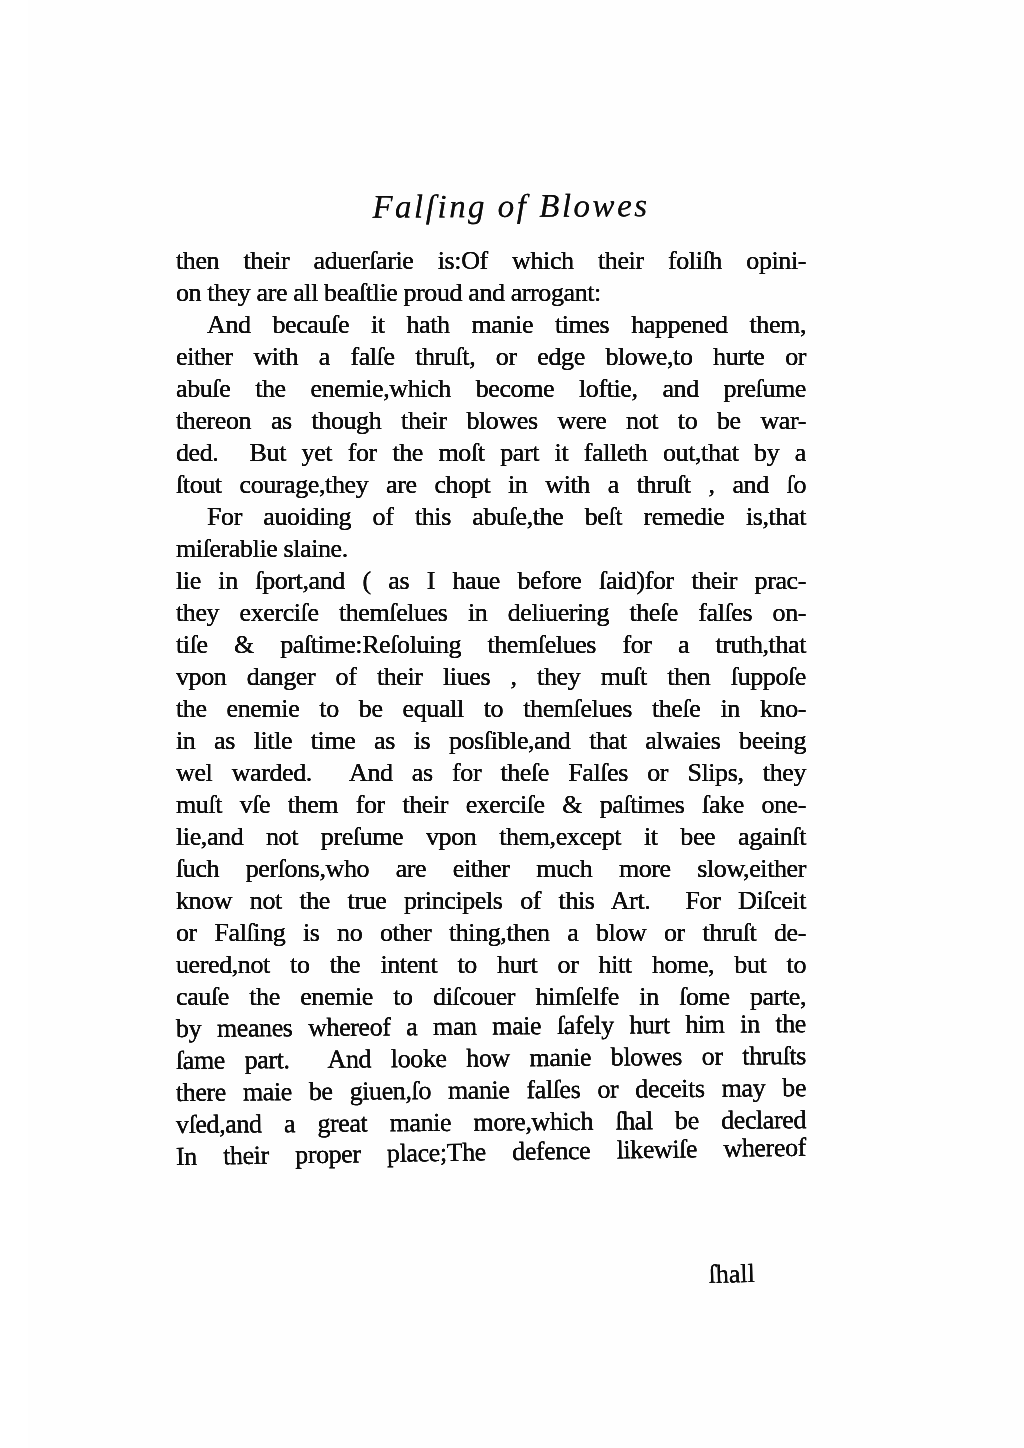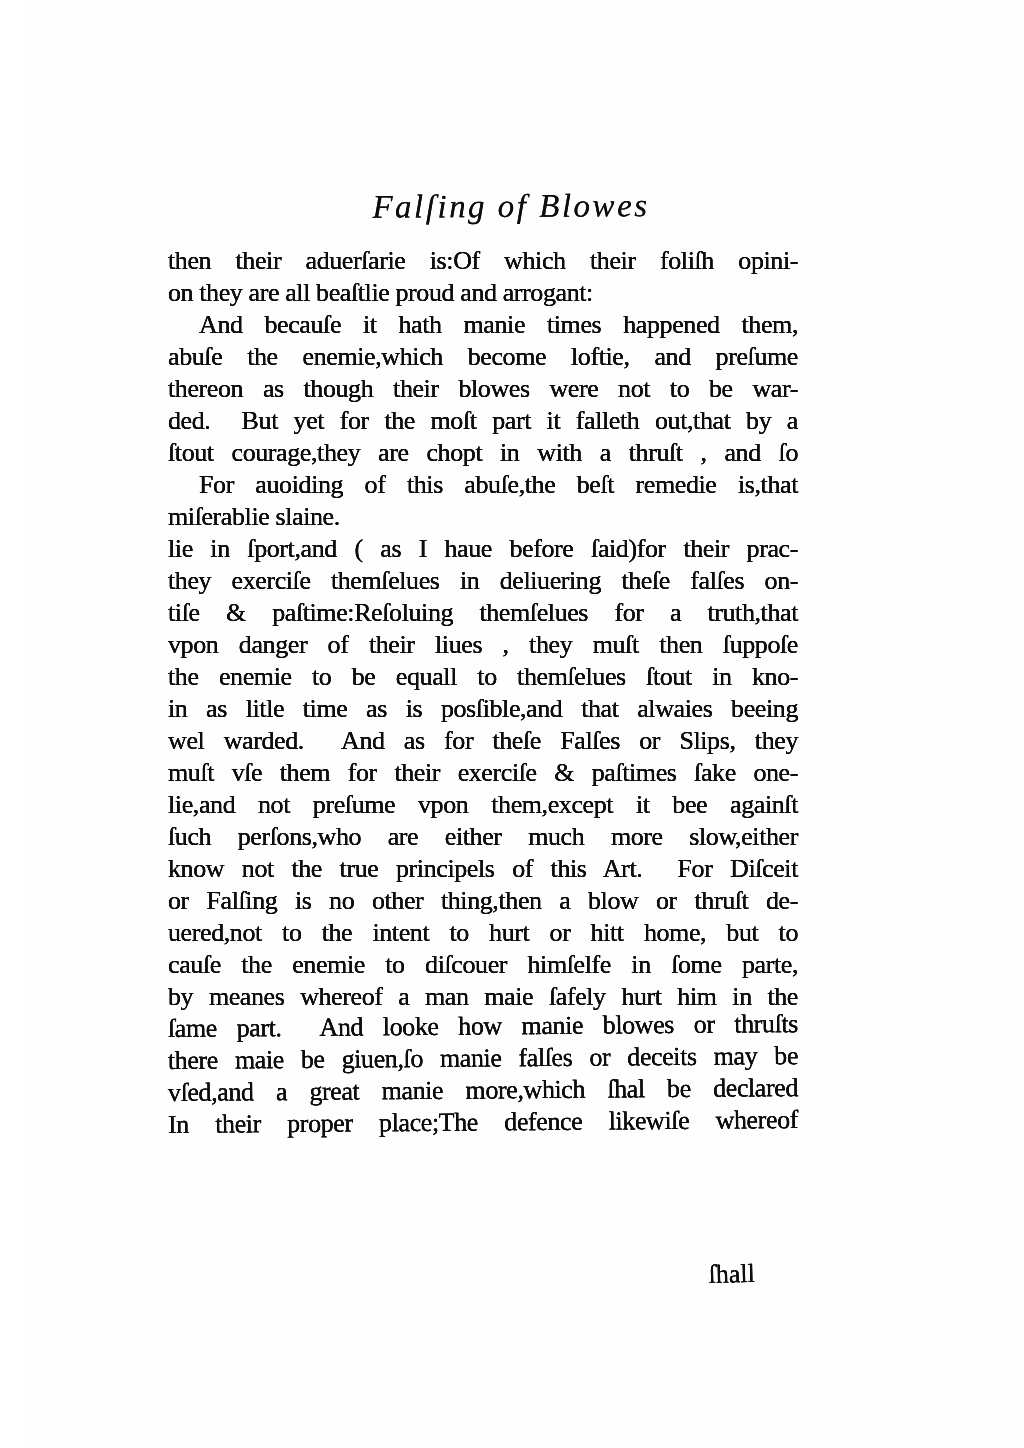--- a/index.html
+++ b/index.html
@@ -25,21 +25,21 @@
     text-align: center;
     transform: translateX(16px) rotate(-0.3deg);
     font-style: italic;
     font-size: 33px;
     letter-spacing: 2.5px;
     white-space: pre;
     text-shadow: 0 0 0.6px currentColor;
   }
   .text-block {
     position: absolute;
-    left: 140px;
+    left: 148px;
     top: 245px;
     width: 630px;
   }
   .line {
     height: 32px;
     line-height: 32px;
     font-size: 26px;
     letter-spacing: -0.4px;
     white-space: pre;
     text-align: justify;
@@ -77,31 +77,32 @@
 </head>
 <body>
 
 <div class="page">
   <div class="running-title">Falſing of Blowes</div>
 
   <div class="text-block" id="text-block">
       <div class="line">then their aduerſarie is:Of which their foliſh opini-</div>
       <div class="line short">on they are all beaſtlie proud and arrogant:</div>
       <div class="line indent">And becauſe it hath manie times happened them,</div>
+      <div class="line">either with a falſe thruſt, or edge blowe,to hurte or</div>
       <div class="line">abuſe the enemie,which become loftie, and preſume</div>
       <div class="line">thereon as though their blowes were not to be war-</div>
       <div class="line">ded.  But yet for the moſt part it falleth out,that by a</div>
       <div class="line">ſtout courage,they are chopt in with a thruſt , and ſo</div>
       <div class="line indent">For auoiding of this abuſe,the beſt remedie is,that</div>
       <div class="line short">miſerablie slaine.</div>
       <div class="line">lie in ſport,and ( as I haue before ſaid)for their prac-</div>
       <div class="line">they exerciſe themſelues in deliuering theſe falſes on-</div>
       <div class="line">tiſe &amp; paſtime:Reſoluing themſelues for a truth,that</div>
       <div class="line">vpon danger of their liues , they muſt then ſuppoſe</div>
-      <div class="line">the enemie to be equall to themſelues ſtout in kno-</div>
+      <div class="line">the enemie to be equall to themſelues theſe in kno-</div>
       <div class="line">in as litle time as is posſible,and that alwaies beeing</div>
       <div class="line">wel warded.  And as for theſe Falſes or Slips, they</div>
       <div class="line">muſt vſe them for their exerciſe &amp; paſtimes ſake one-</div>
       <div class="line">lie,and not preſume vpon them,except it bee againſt</div>
       <div class="line">ſuch perſons,who are either much more slow,either</div>
       <div class="line">know not the true principels of this Art.  For Diſceit</div>
       <div class="line">or Falſing is no other thing,then a blow or thruſt de-</div>
       <div class="line">uered,not to the intent to hurt or hitt home, but to</div>
       <div class="line">cauſe the enemie to diſcouer himſelfe in ſome parte,</div>
       <div class="line">by meanes whereof a man maie ſafely hurt him in the</div>

